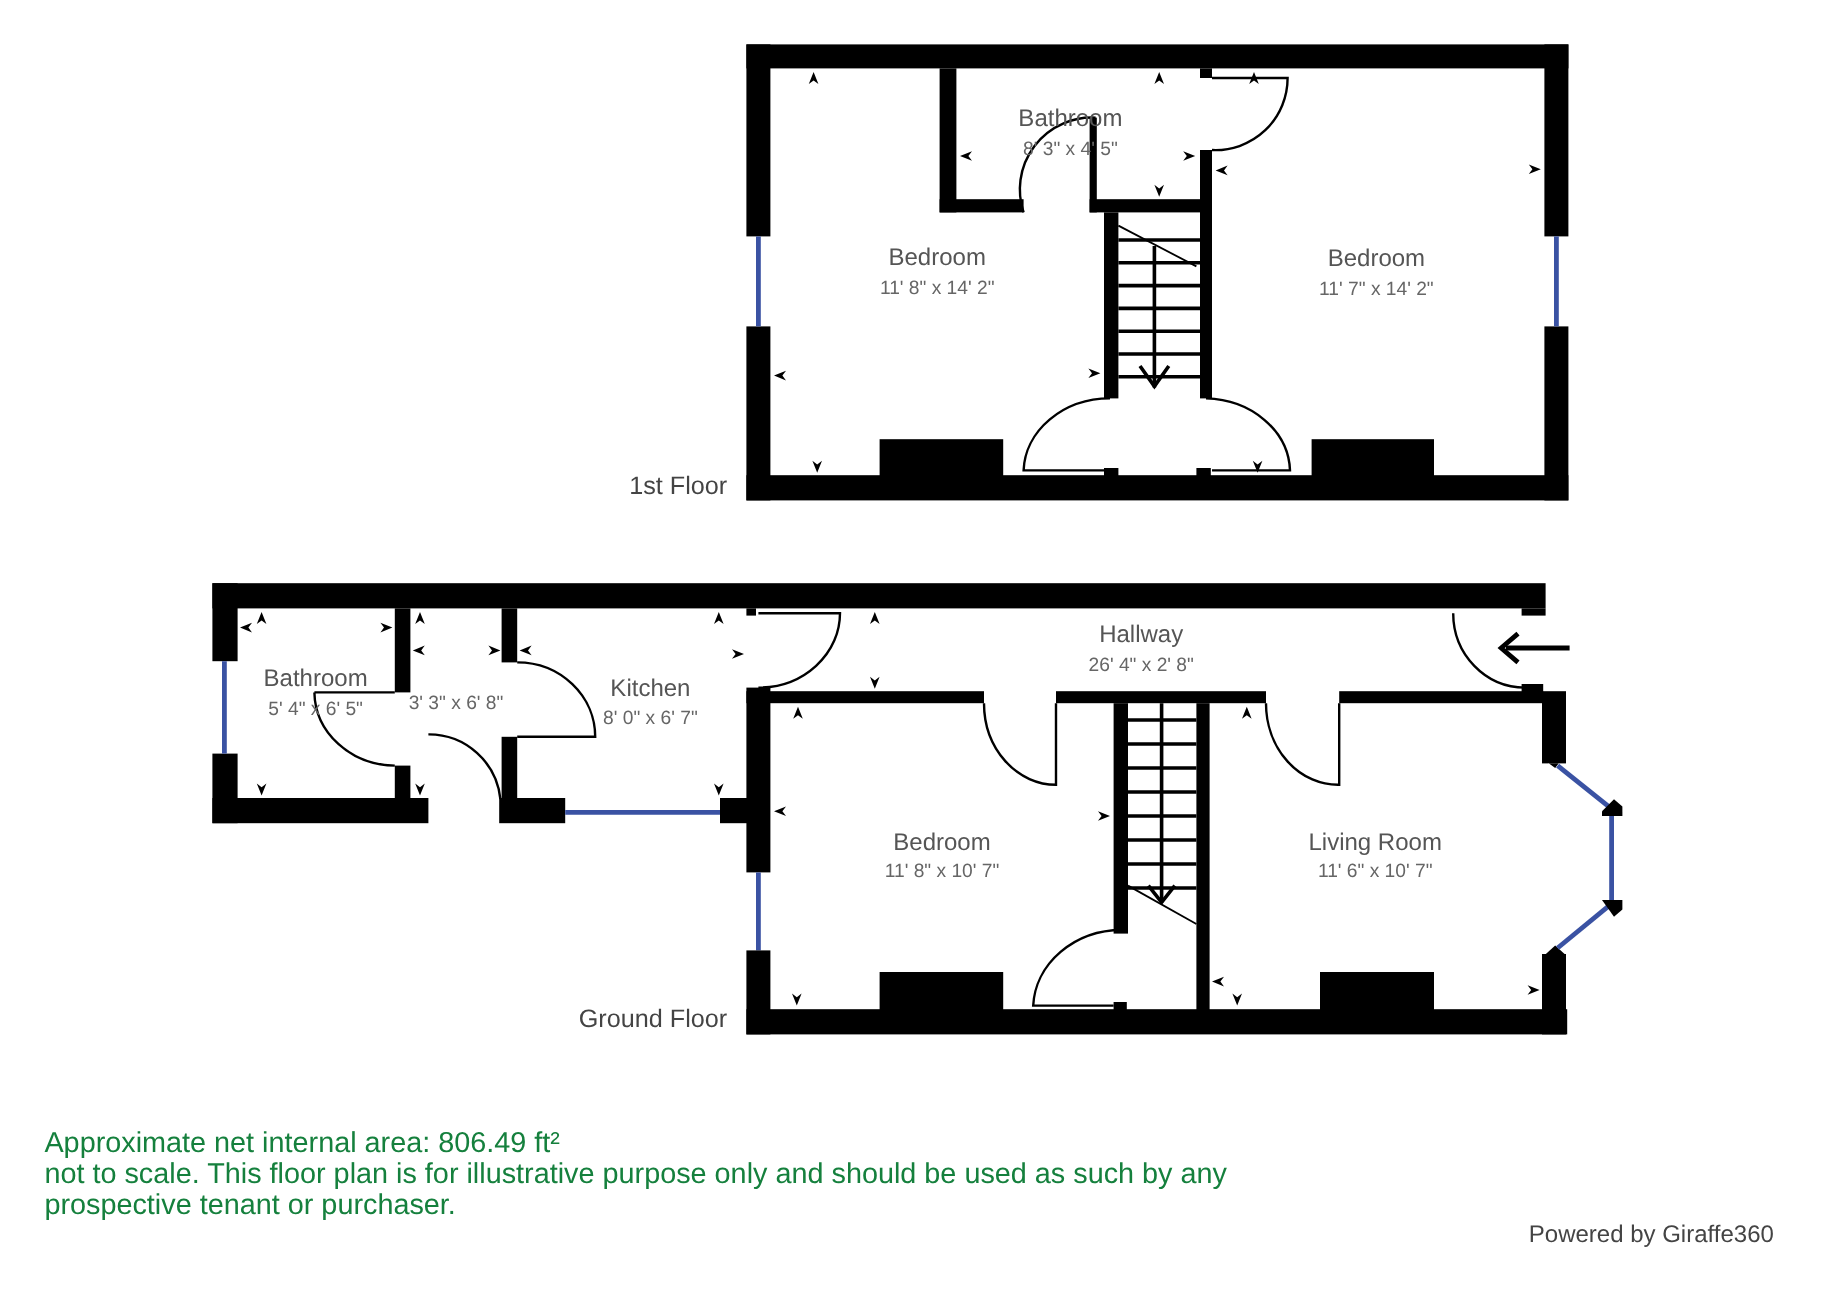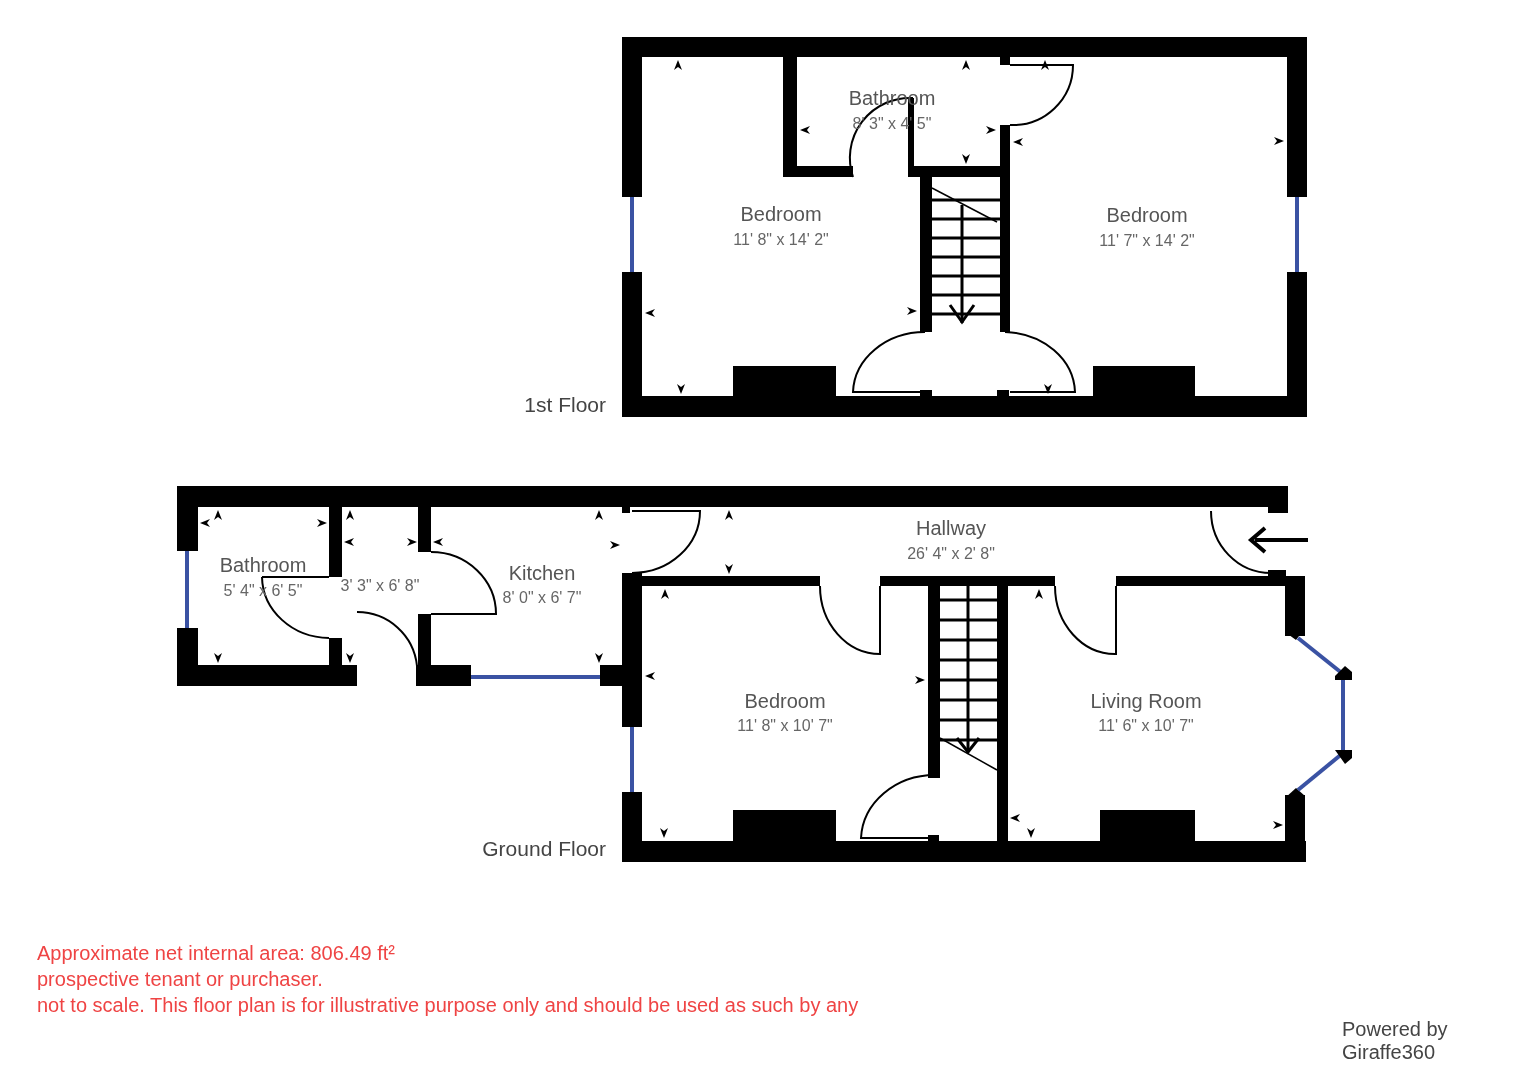--- a/index.html
+++ b/index.html
@@ -1,23 +1,23 @@
 <!DOCTYPE html>
 <html><head>
 <meta charset="utf-8">
 <style>
   html, body { margin:0; padding:0; background:#ffffff; }
   body { width:1528px; height:1080px; position:relative; overflow:hidden; font-family:"Liberation Sans", sans-serif; }
   svg.plan { position:absolute; left:0; top:0; }
   .room-label { font-family:"Liberation Sans", sans-serif; font-size:20px; fill:#555; }
   .room-dim { font-family:"Liberation Sans", sans-serif; font-size:16px; fill:#666; }
   .floor-label { font-family:"Liberation Sans", sans-serif; font-size:21px; fill:#444; }
-  .notes { position:absolute; left:37px; top:940px; color:#ef4444; font-size:20px; line-height:26px; }
+  .notes { position:absolute; left:37px; top:940px; color:#15803d; font-size:24px; line-height:26px; }
   .notes div { white-space:nowrap; }
-  .powered { position:absolute; left:1342px; top:1018px; color:#444; font-size:20px; }
+  .powered { position:absolute; left:1274px; top:1018px; color:#444; font-size:20px; }
   .wall { fill:#000; }
   .win { stroke:#3a52a3; stroke-width:4; fill:none; }
   .door { stroke:#000; stroke-width:2; fill:none; }
   .mk { fill:#000; font-size:10px; }
 </style>
 </head>
 <body>
 
 <svg class="plan" width="1528" height="1080" viewBox="0 0 1528 1080">
 
@@ -199,17 +199,17 @@
     <text class="room-label" x="785" y="708" text-anchor="middle">Bedroom</text>
     <text class="room-dim" x="785" y="731" text-anchor="middle">11' 8" x 10' 7"</text>
     <text class="room-label" x="1146" y="708" text-anchor="middle">Living Room</text>
     <text class="room-dim" x="1146" y="731" text-anchor="middle">11' 6" x 10' 7"</text>
     <text class="floor-label" x="606" y="856" text-anchor="end">Ground Floor</text>
   </g>
 </svg>
 
 <div class="notes">
   <div>Approximate net internal area: 806.49 ft²</div>
+  <div>not to scale. This floor plan is for illustrative purpose only and should be used as such by any</div>
   <div>prospective tenant or purchaser.</div>
-  <div>not to scale. This floor plan is for illustrative purpose only and should be used as such by any</div>
 </div>
 
 <div class="powered">Powered by Giraffe360</div>
 
 </body></html>

